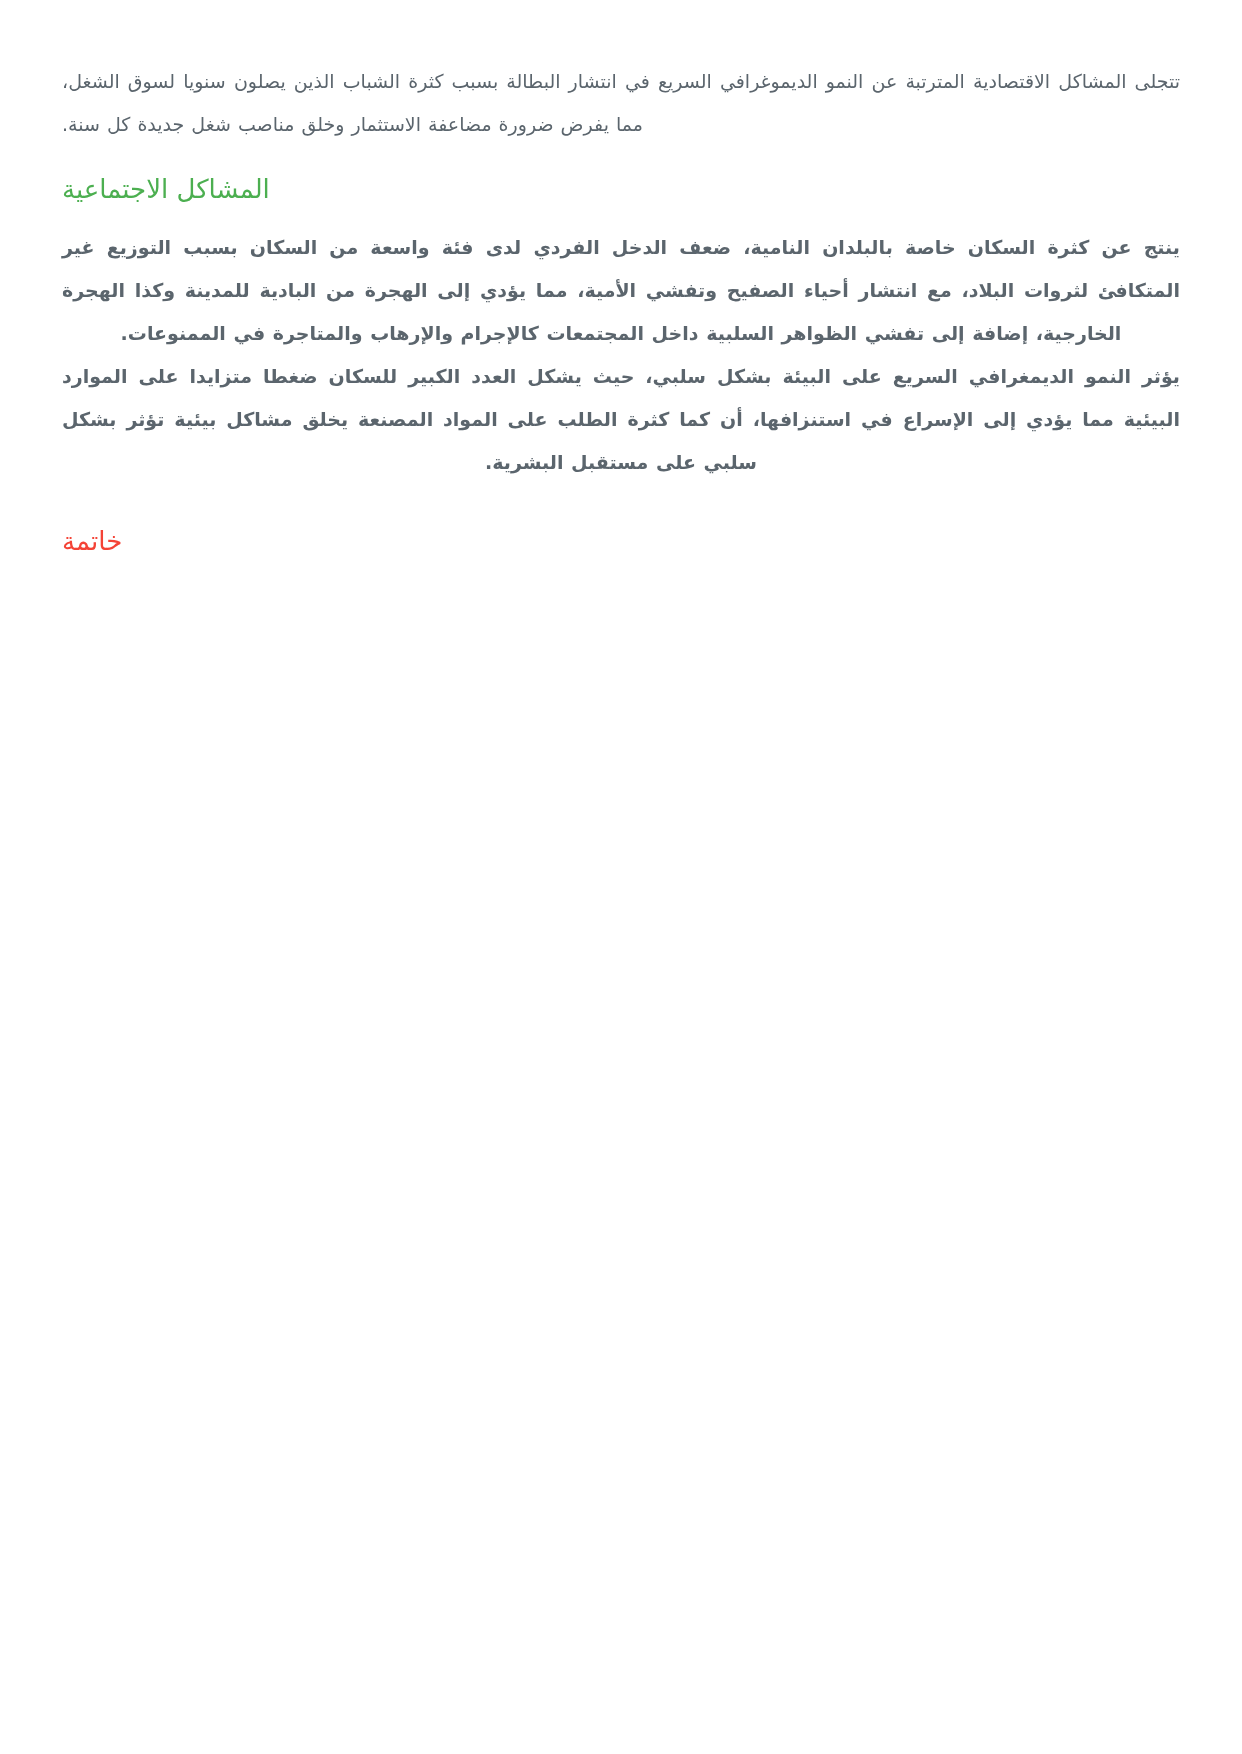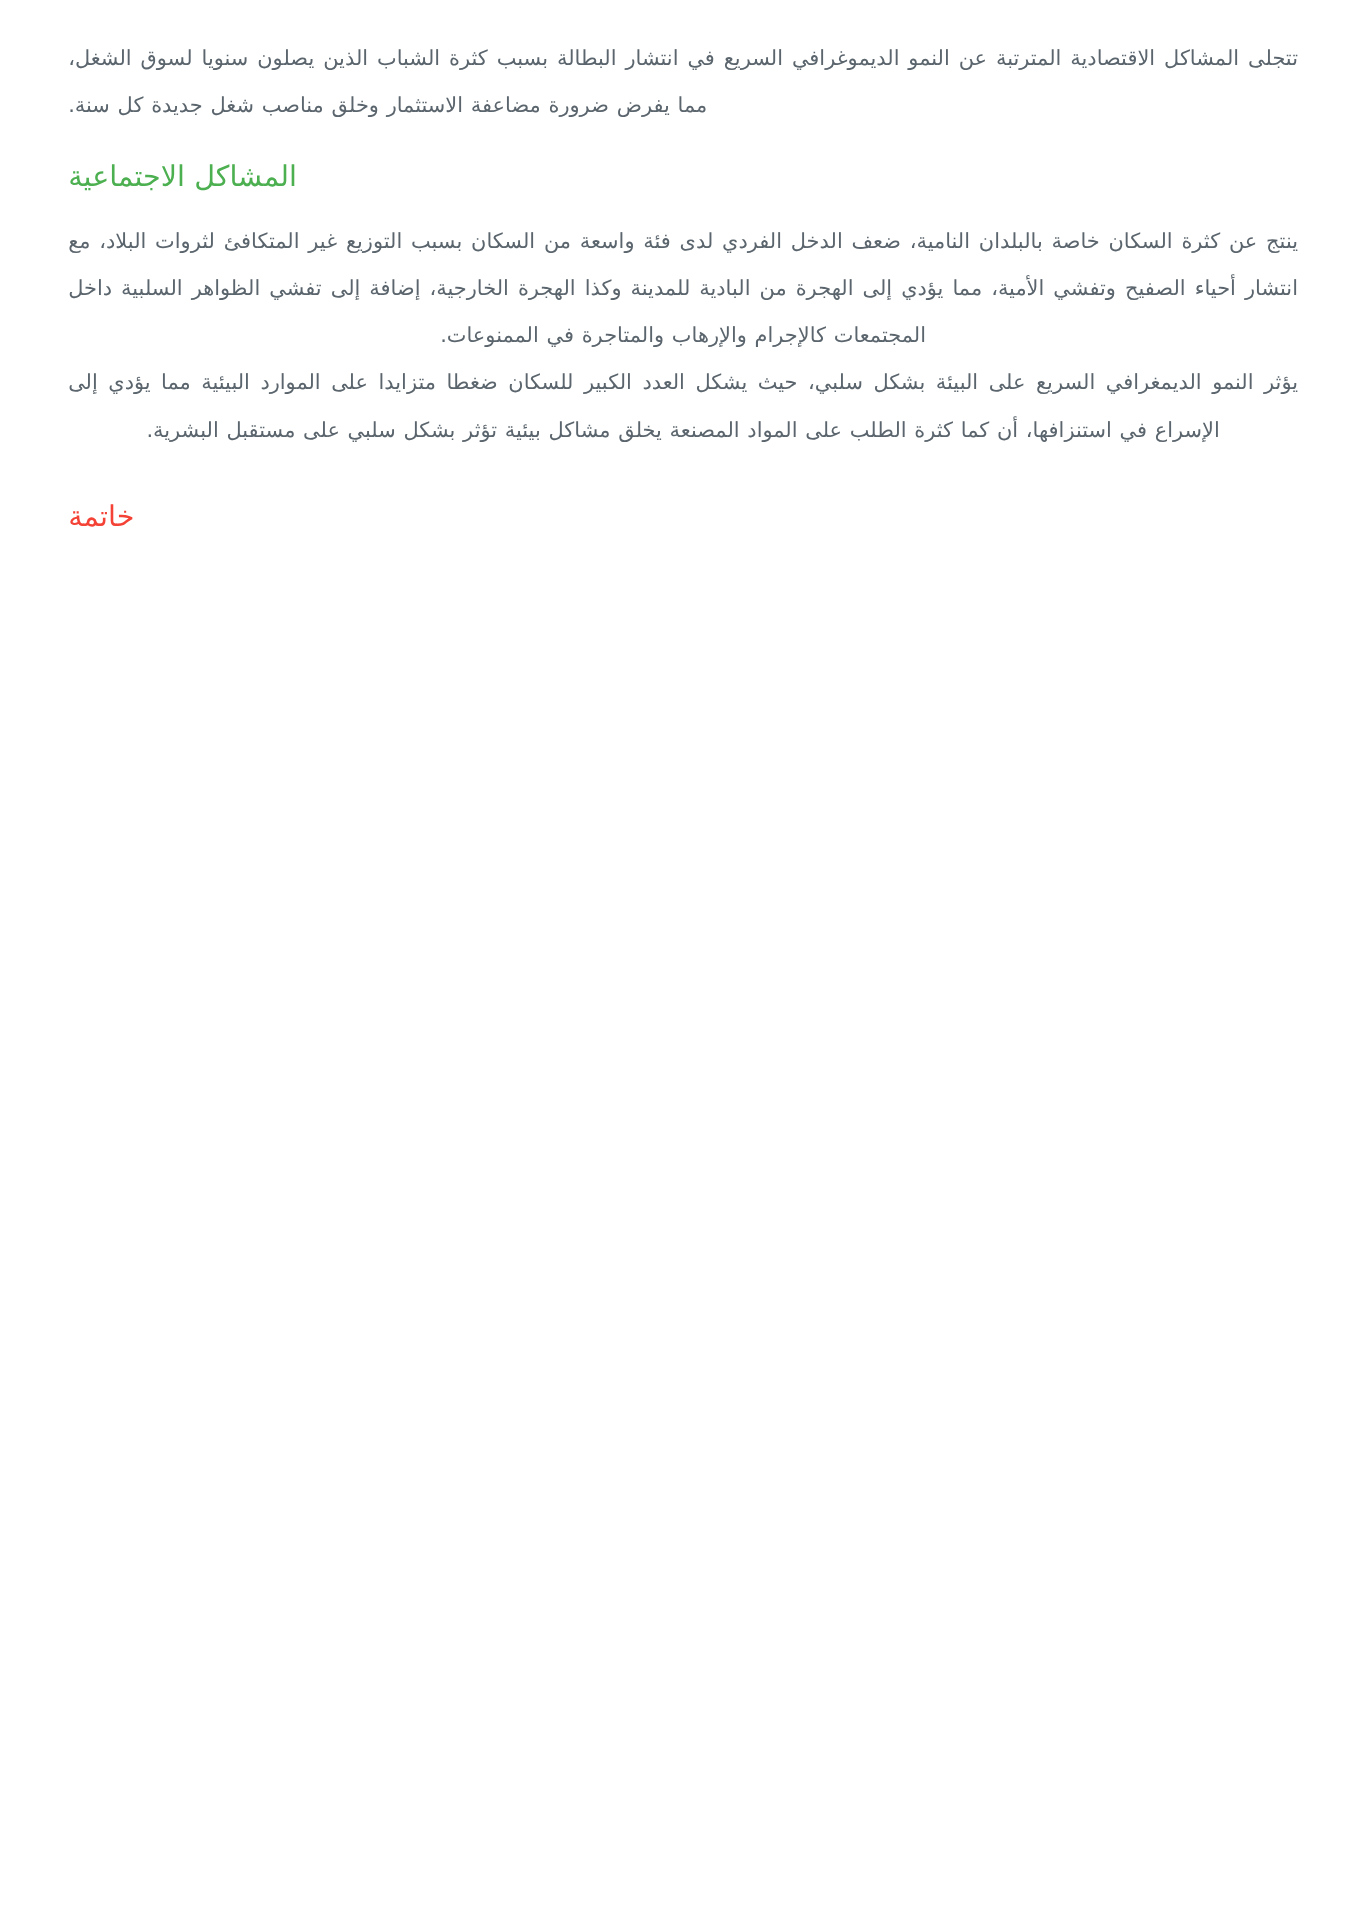--- a/index.html
+++ b/index.html
@@ -9,35 +9,35 @@
     background: #ffffff;
   }
   body {
     width: 1242px;
     height: 1754px;
     font-family: "DejaVu Sans", sans-serif;
   }
   .page {
     width: 1242px;
     height: 1754px;
-    padding: 32px 62px 0 62px;
+    padding: 60px 62px 0 62px;
     direction: rtl;
     background: var(--background, #ffffff);
     overflow: hidden;
   }
   .body-para {
     margin: 0;
     font-size: 19px;
     line-height: 43px;
     color: var(--body-text, #5b656d);
     text-align: justify;
     word-spacing: 1px;
   }
   .last-left   { text-align-last: left; }
-  .last-center { text-align-last: center; }
+  .last-center { text-align-last: center; font-weight: bold; }
   .last-right  { text-align-last: right; }
   .section-heading {
     margin: 26px 0 20px 0;
     font-size: 26px;
     line-height: 34px;
     font-weight: 400;
     text-align: left;
   }
   .heading-green { color: var(--heading-green, #4caf50); }
   .heading-red   { color: var(--heading-red, #f44336); margin-top: 40px; }

